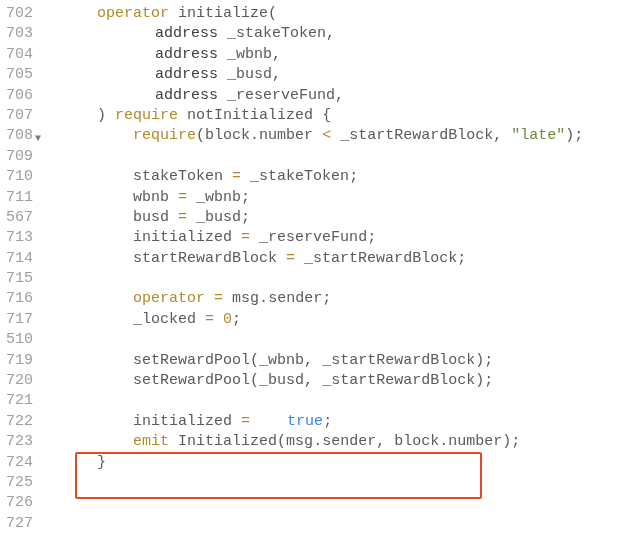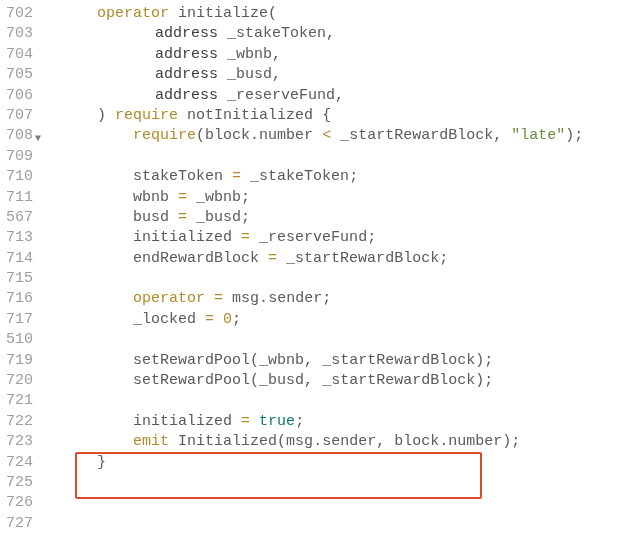--- a/index.html
+++ b/index.html
@@ -41,21 +41,21 @@
     }
     .line {
       height: 20.4px;
       line-height: 20.4px;
       white-space: pre;
       color: #5b5b5b;
     }
     .kw   { color: #b28a2b; }
     .type { color: #404040; margin-left: 22px; }
     .num  { color: #b28a2b; }
-    .bool { color: #0f766e; }
+    .bool { color: #3b82f6; margin-left: 28px; }
     .op   { color: #b28a2b; }
     .ident{ color: #5b5b5b; text-align: right; }
     .punc { color: #5b5b5b; }
     .str  { color: #6a8a3a; }
     .highlight-box {
       position: absolute;
       border: 2px solid #e04a2b;
       border-radius: 2px;
       pointer-events: none;
     }
@@ -99,21 +99,21 @@
       <div class="line"><span>        </span><span class="type">address</span><span> </span><span class="ident">_wbnb</span><span class="punc">,</span></div>
       <div class="line"><span>        </span><span class="type">address</span><span> </span><span class="ident">_busd</span><span class="punc">,</span></div>
       <div class="line"><span>        </span><span class="type">address</span><span> </span><span class="ident">_reserveFund</span><span class="punc">,</span></div>
       <div class="line"><span>    </span><span class="punc">)</span><span> </span><span class="kw">require</span><span> </span><span class="ident">notInitialized</span><span> </span><span class="punc">{</span></div>
       <div class="line"><span>        </span><span class="kw">require</span><span class="punc">(</span><span class="ident">block</span><span class="punc">.</span><span class="ident">number</span><span> </span><span class="op">&lt;</span><span> </span><span class="ident">_startRewardBlock</span><span class="punc">,</span><span> </span><span class="str">"late"</span><span class="punc">)</span><span class="punc">;</span></div>
       <div class="line"></div>
       <div class="line"><span>        </span><span class="ident">stakeToken</span><span> </span><span class="op">=</span><span> </span><span class="ident">_stakeToken</span><span class="punc">;</span></div>
       <div class="line"><span>        </span><span class="ident">wbnb</span><span> </span><span class="op">=</span><span> </span><span class="ident">_wbnb</span><span class="punc">;</span></div>
       <div class="line"><span>        </span><span class="ident">busd</span><span> </span><span class="op">=</span><span> </span><span class="ident">_busd</span><span class="punc">;</span></div>
       <div class="line"><span>        </span><span class="ident">initialized</span><span> </span><span class="op">=</span><span> </span><span class="ident">_reserveFund</span><span class="punc">;</span></div>
-      <div class="line"><span>        </span><span class="ident">endRewardBlock</span><span> </span><span class="op">=</span><span> </span><span class="ident">_startRewardBlock</span><span class="punc">;</span></div>
+      <div class="line"><span>        </span><span class="ident">startRewardBlock</span><span> </span><span class="op">=</span><span> </span><span class="ident">_startRewardBlock</span><span class="punc">;</span></div>
       <div class="line"></div>
       <div class="line"><span>        </span><span class="kw">operator</span><span> </span><span class="op">=</span><span> </span><span class="ident">msg</span><span class="punc">.</span><span class="ident">sender</span><span class="punc">;</span></div>
       <div class="line"><span>        </span><span class="ident">_locked</span><span> </span><span class="op">=</span><span> </span><span class="num">0</span><span class="punc">;</span></div>
       <div class="line"></div>
       <div class="line"><span>        </span><span class="ident">setRewardPool</span><span class="punc">(</span><span class="ident">_wbnb</span><span class="punc">,</span><span> </span><span class="ident">_startRewardBlock</span><span class="punc">)</span><span class="punc">;</span></div>
       <div class="line"><span>        </span><span class="ident">setRewardPool</span><span class="punc">(</span><span class="ident">_busd</span><span class="punc">,</span><span> </span><span class="ident">_startRewardBlock</span><span class="punc">)</span><span class="punc">;</span></div>
       <div class="line"></div>
       <div class="line"><span>        </span><span class="ident">initialized</span><span> </span><span class="op">=</span><span> </span><span class="bool">true</span><span class="punc">;</span></div>
       <div class="line"><span>        </span><span class="kw">emit</span><span> </span><span class="ident">Initialized</span><span class="punc">(</span><span class="ident">msg</span><span class="punc">.</span><span class="ident">sender</span><span class="punc">,</span><span> </span><span class="ident">block</span><span class="punc">.</span><span class="ident">number</span><span class="punc">)</span><span class="punc">;</span></div>
       <div class="line"><span>    </span><span class="punc">}</span></div>

